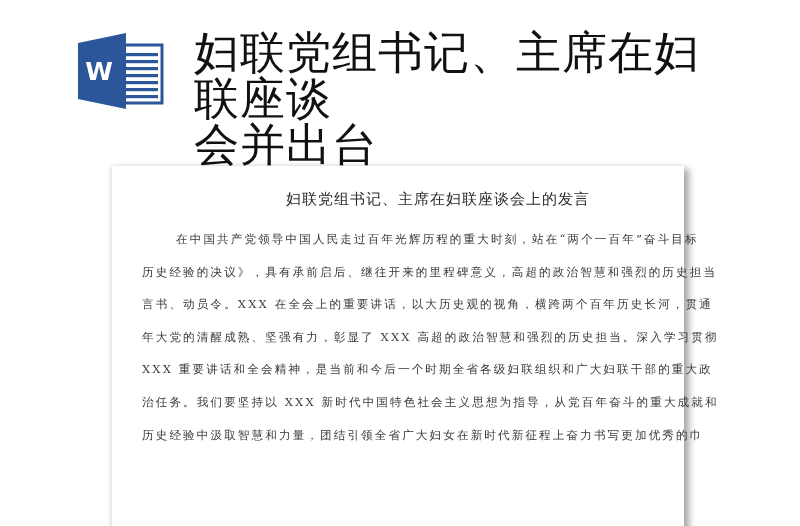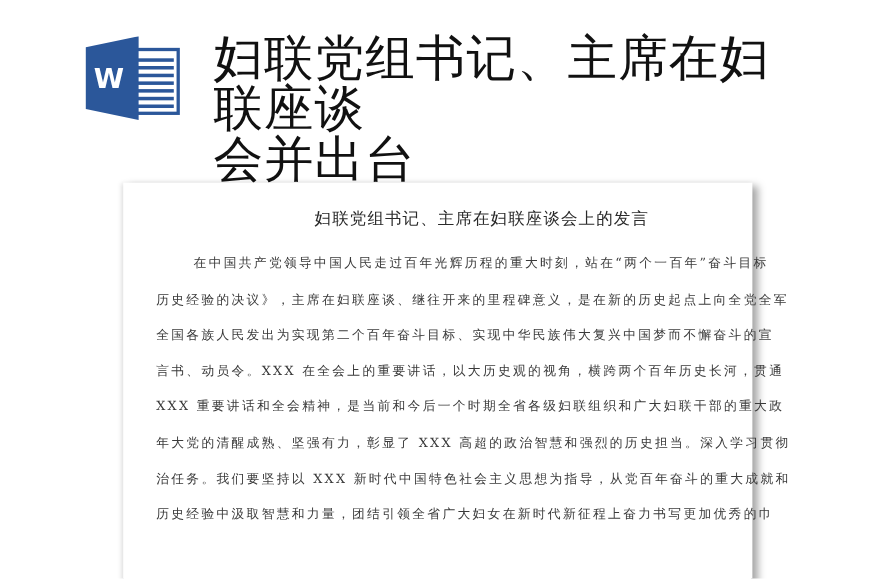--- a/index.html
+++ b/index.html
@@ -53,21 +53,20 @@
   <div class="headline">
     <div>妇联党组书记、主席在妇联座谈</div>
     <div>会并出台</div>
   </div>
 </div>
 
 <div class="page">
   <div class="doc-title">妇联党组书记、主席在妇联座谈会上的发言</div>
   <div class="body-text">
     <div class="line indent">在中国共产党领导中国人民走过百年光辉历程的重大时刻，站在“两个一百年”奋斗目标</div>
-    <div class="line">历史经验的决议》，主席在妇联座谈、继往开来的里程碑意义，是在新的历史起点上向全党全军</div>
-    <div class="line">全国各族人民发出为实现第二个百年奋斗目标、实现中华民族伟大复兴中国梦而不懈奋斗的宣</div>
+    <div class="line">历史经验的决议》，具有承前启后、继往开来的里程碑意义，高超的政治智慧和强烈的历史担当</div>
     <div class="line">言书、动员令。XXX 在全会上的重要讲话，以大历史观的视角，横跨两个百年历史长河，贯通</div>
+    <div class="line">年大党的清醒成熟、坚强有力，彰显了 XXX 高超的政治智慧和强烈的历史担当。深入学习贯彻</div>
     <div class="line">XXX 重要讲话和全会精神，是当前和今后一个时期全省各级妇联组织和广大妇联干部的重大政</div>
-    <div class="line">年大党的清醒成熟、坚强有力，彰显了 XXX 高超的政治智慧和强烈的历史担当。深入学习贯彻</div>
     <div class="line">治任务。我们要坚持以 XXX 新时代中国特色社会主义思想为指导，从党百年奋斗的重大成就和</div>
     <div class="line">历史经验中汲取智慧和力量，团结引领全省广大妇女在新时代新征程上奋力书写更加优秀的巾</div>
   </div>
 </div>
 
 </body></html>

